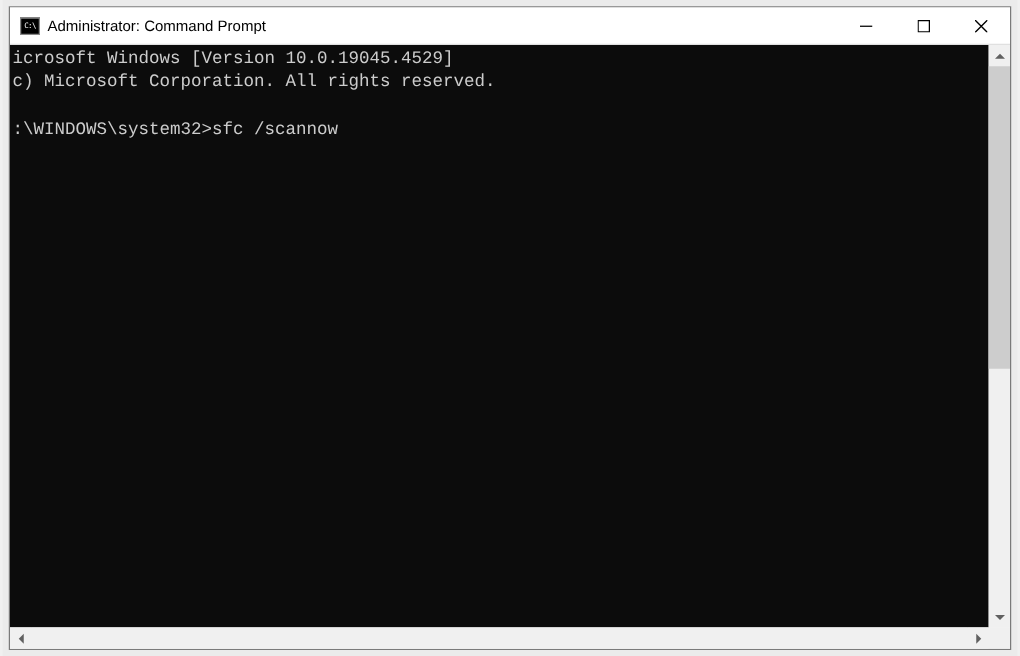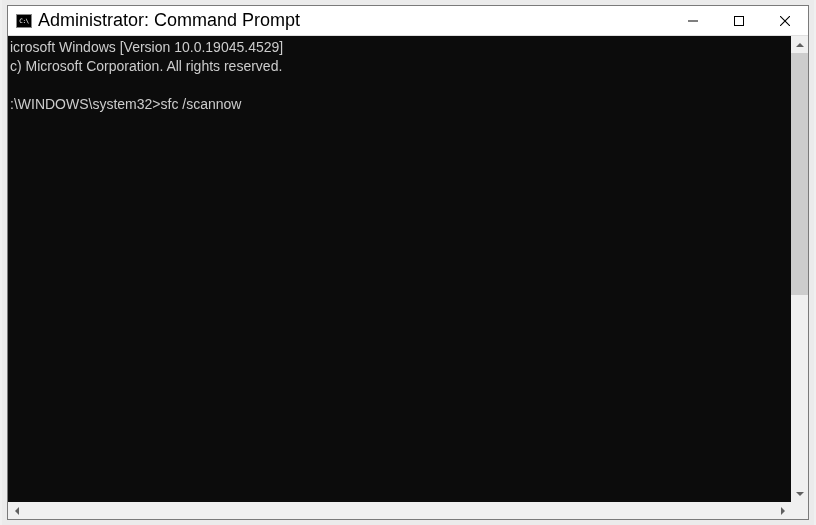--- a/index.html
+++ b/index.html
@@ -46,21 +46,21 @@
       justify-content: center;
     }
     .app-icon-inner {
       color: #fff;
       font-size: 6px;
       font-family: Consolas, monospace;
       line-height: 1;
       letter-spacing: -0.5px;
     }
     .title-text {
-      font-size: 18px;
+      font-size: 12px;
       color: #000;
     }
     .window-controls {
       display: flex;
       height: 100%;
     }
     .win-btn {
       width: 46px;
       height: 100%;
       display: flex;
@@ -78,21 +78,21 @@
     }
     .console-row {
       flex: 1;
       display: flex;
       min-height: 0;
     }
     .console {
       flex: 1;
       background: #0c0c0c;
       color: #ccc;
-      font-family: Liberation Sans, sans-serif;
+      font-family: Liberation Mono, monospace;
       font-size: 14px;
       line-height: 1.35;
       padding: 2px 0 12px 2px;
       white-space: pre;
       overflow: hidden;
     }
     .vscroll {
       width: 17px;
       background: #f0f0f0;
       position: relative;

